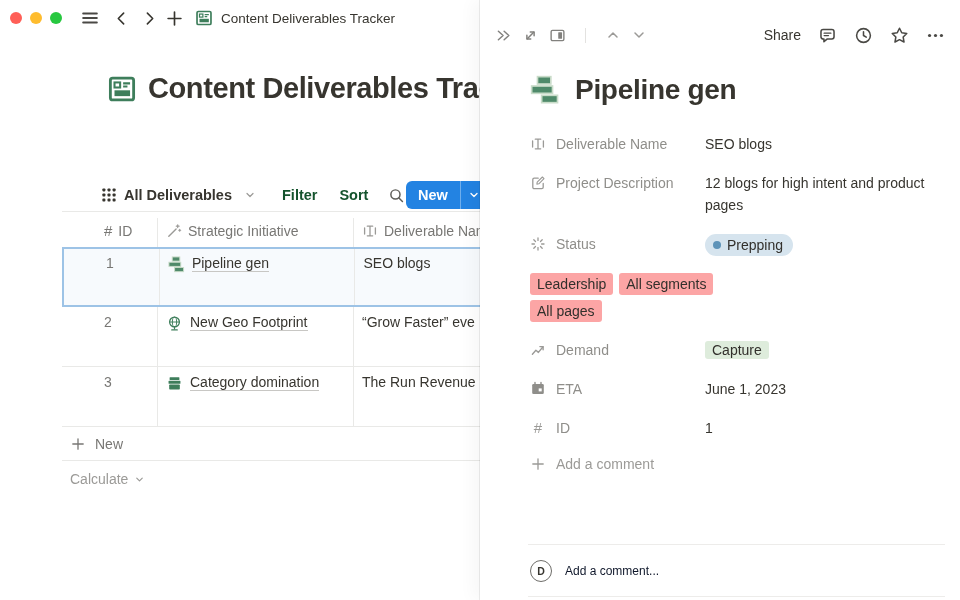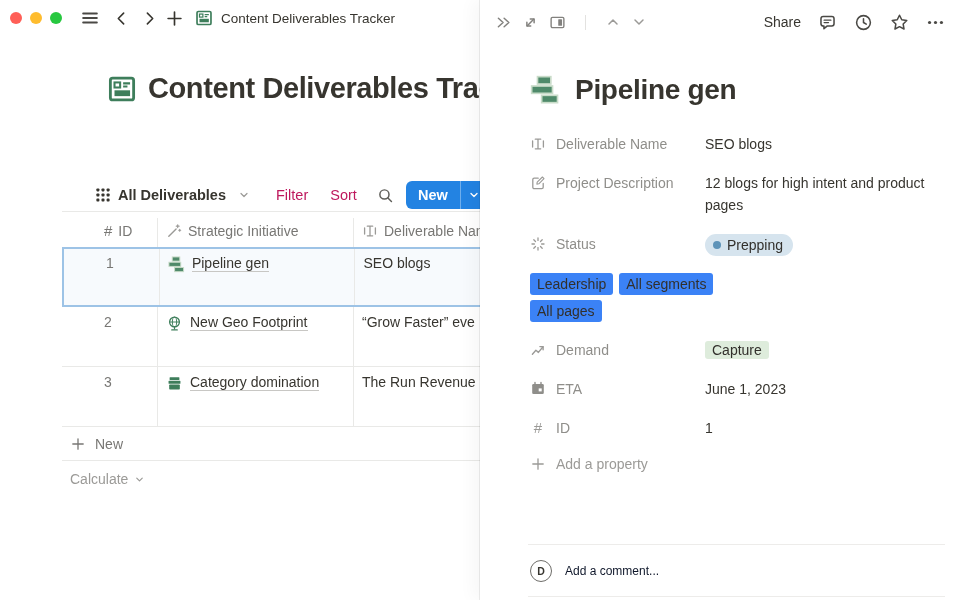--- a/index.html
+++ b/index.html
@@ -11,23 +11,23 @@
   .titlebar{position:absolute;top:0;left:0;height:36px;display:flex;align-items:center;padding-left:10px;z-index:1;}
   .traffic{display:flex;align-items:center;gap:8px;}
   .tl-dot{width:12px;height:12px;border-radius:50%;}
   .tb-btn{display:flex;align-items:center;justify-content:center;}
   .win-title{margin-left:8px;font-size:13.5px;color:#37352F;white-space:nowrap;}
 
   
   .page-head{position:absolute;top:72px;left:107px;display:flex;align-items:center;gap:11px;white-space:nowrap;z-index:1;}
   .page-head h1{margin:0;font-size:29px;font-weight:700;letter-spacing:-0.4px;}
 
-  .view-toolbar{position:absolute;top:180px;left:95px;height:30px;display:flex;align-items:center;z-index:1;}
+  .view-toolbar{position:absolute;top:180px;left:101px;height:30px;display:flex;align-items:center;z-index:1;}
   .view-btn{display:flex;align-items:center;gap:7px;font-size:14.5px;font-weight:700;}
-  .vt-item{font-size:14.5px;color:#be185d;}
+  .vt-item{font-size:14.5px;color:#14532d;font-weight:bold;}
   .ml26{margin-left:26px;}.ml22{margin-left:22px;}.ml20{margin-left:20px;}.ml18{margin-left:18px;}.ml5{margin-left:5px;}
   .new-btn{position:absolute;left:406px;top:181px;height:28px;background:#2383E2;border-radius:6px;display:flex;align-items:center;color:#fff;overflow:hidden;z-index:1;}
   .new-btn-main{padding:0 12px;font-size:14.5px;font-weight:700;}
   .new-btn-chev{height:100%;display:flex;align-items:center;padding:0 7px;border-left:1px solid rgba(255,255,255,0.35);}
 
   .toolbar-divider{position:absolute;top:211px;left:62px;width:898px;height:1px;background:#E9E9E7;z-index:0;}
 
   .dbtable{position:absolute;top:218px;left:62px;width:898px;z-index:0;font-size:14px;}
   .trow{display:flex;box-sizing:border-box;}
   .thead{height:29px;color:#787774;}
@@ -40,35 +40,35 @@
   .drow.selected{border:2px solid #9DC3E6;background:#F7FAFD;}
   .drow.selected .tcell{padding-top:6px;}
   .row-link{font-weight:500;border-bottom:1px solid #C8C7C4;white-space:nowrap;}
   .row-icon{margin-top:1px;}
   .new-row{height:33px;display:flex;align-items:center;gap:9px;padding-left:8px;color:#787774;border-bottom:1px solid #E9E9E7;}
   .calc-row{height:36px;display:flex;align-items:center;gap:6px;padding-left:8px;color:#9B9A97;}
 
   
   .panel{position:absolute;left:480px;top:0;width:480px;height:600px;background:#fff;z-index:10;
          box-shadow:-1px 0 0 rgba(0,0,0,0.07), -7px 0 16px rgba(0,0,0,0.035);}
-  .panel-toolbar{position:absolute;top:0;left:0;right:0;height:36px;display:flex;align-items:center;padding:4px 15px;}
+  .panel-toolbar{position:absolute;top:0;left:0;right:0;height:36px;display:flex;align-items:center;padding:17px 15px;}
   .ptb-left{display:flex;align-items:center;gap:10px;}
   .vr{width:1px;height:15px;background:#E3E2E0;margin:0 9px;}
   .ptb-right{margin-left:auto;display:flex;align-items:center;gap:17px;}
   .share-label{font-size:14px;color:#37352F;}
 
   .panel-title{position:absolute;top:74px;left:50px;display:flex;align-items:center;gap:15px;white-space:nowrap;}
   .panel-title h2{margin:0;font-size:28px;font-weight:700;letter-spacing:-0.3px;}
 
   .props{position:absolute;top:133px;left:50px;width:414px;}
   .prop{display:flex;align-items:flex-start;margin-bottom:17px;}
   .prop-label{width:175px;flex:none;display:flex;align-items:center;gap:10px;color:#8F8E8A;font-size:14px;height:22px;white-space:nowrap;}
   .prop-value{font-size:14px;line-height:22px;color:#37352F;max-width:220px;}
   .tags{display:flex;flex-wrap:wrap;gap:5px 6px;max-width:220px;}
-  .tag{background:#3b82f6;border-radius:3px;padding:1px 7px;height:22px;box-sizing:border-box;line-height:20px;font-size:14px;color:#32302C;}
+  .tag{background:#fca5a5;border-radius:3px;padding:1px 7px;height:22px;box-sizing:border-box;line-height:20px;font-size:14px;color:#32302C;}
   .tag-green{background:#DEECDC;}
   .tag-orange{background:#FAE3C9;}
   .status-pill{display:inline-flex;align-items:center;gap:6px;background:#D6E4EE;border-radius:11px;padding:1px 10px 1px 8px;height:22px;box-sizing:border-box;font-size:14px;color:#32302C;line-height:20px;}
   .dot{width:8px;height:8px;border-radius:50%;background:#5E93B8;}
   .add-prop{display:flex;align-items:center;gap:10px;color:#9B9A97;font-size:14px;margin-top:3px;}
   .hash{font-size:15px;line-height:16px;}
 
   .comment-divider{position:absolute;top:544px;left:48px;right:15px;height:1px;background:#EDECEA;}
   .comment-row{position:absolute;top:556px;left:50px;right:16px;height:30px;display:flex;align-items:center;gap:13px;}
   .avatar{width:22px;height:22px;border-radius:50%;border:1px solid #6E6D69;box-sizing:border-box;display:flex;align-items:center;justify-content:center;font-size:10.5px;font-weight:600;color:#37352F;}
@@ -426,21 +426,21 @@
           <span class="hash" style="width:16px;text-align:center;color:#9B9A97">#</span>
           <span>ID</span>
         </div>
         <div class="prop-value">1</div>
       </div>
 
       <div class="add-prop">
         <svg width="16" height="16" viewBox="0 0 16 16" fill="none">
             <path d="M8 2.8v10.4M2.8 8h10.4" stroke="#9B9A97" stroke-width="1.3" stroke-linecap="round"></path>
           </svg>
-        <span>Add a property</span>
+        <span>Add a comment</span>
       </div>
     </div>
 
     <div class="comment-divider"></div>
     <div class="comment-row">
       <span class="avatar">D</span>
       <span class="comment-placeholder">Add a comment...</span>
     </div>
     <div class="bottom-divider"></div>
   </div>

